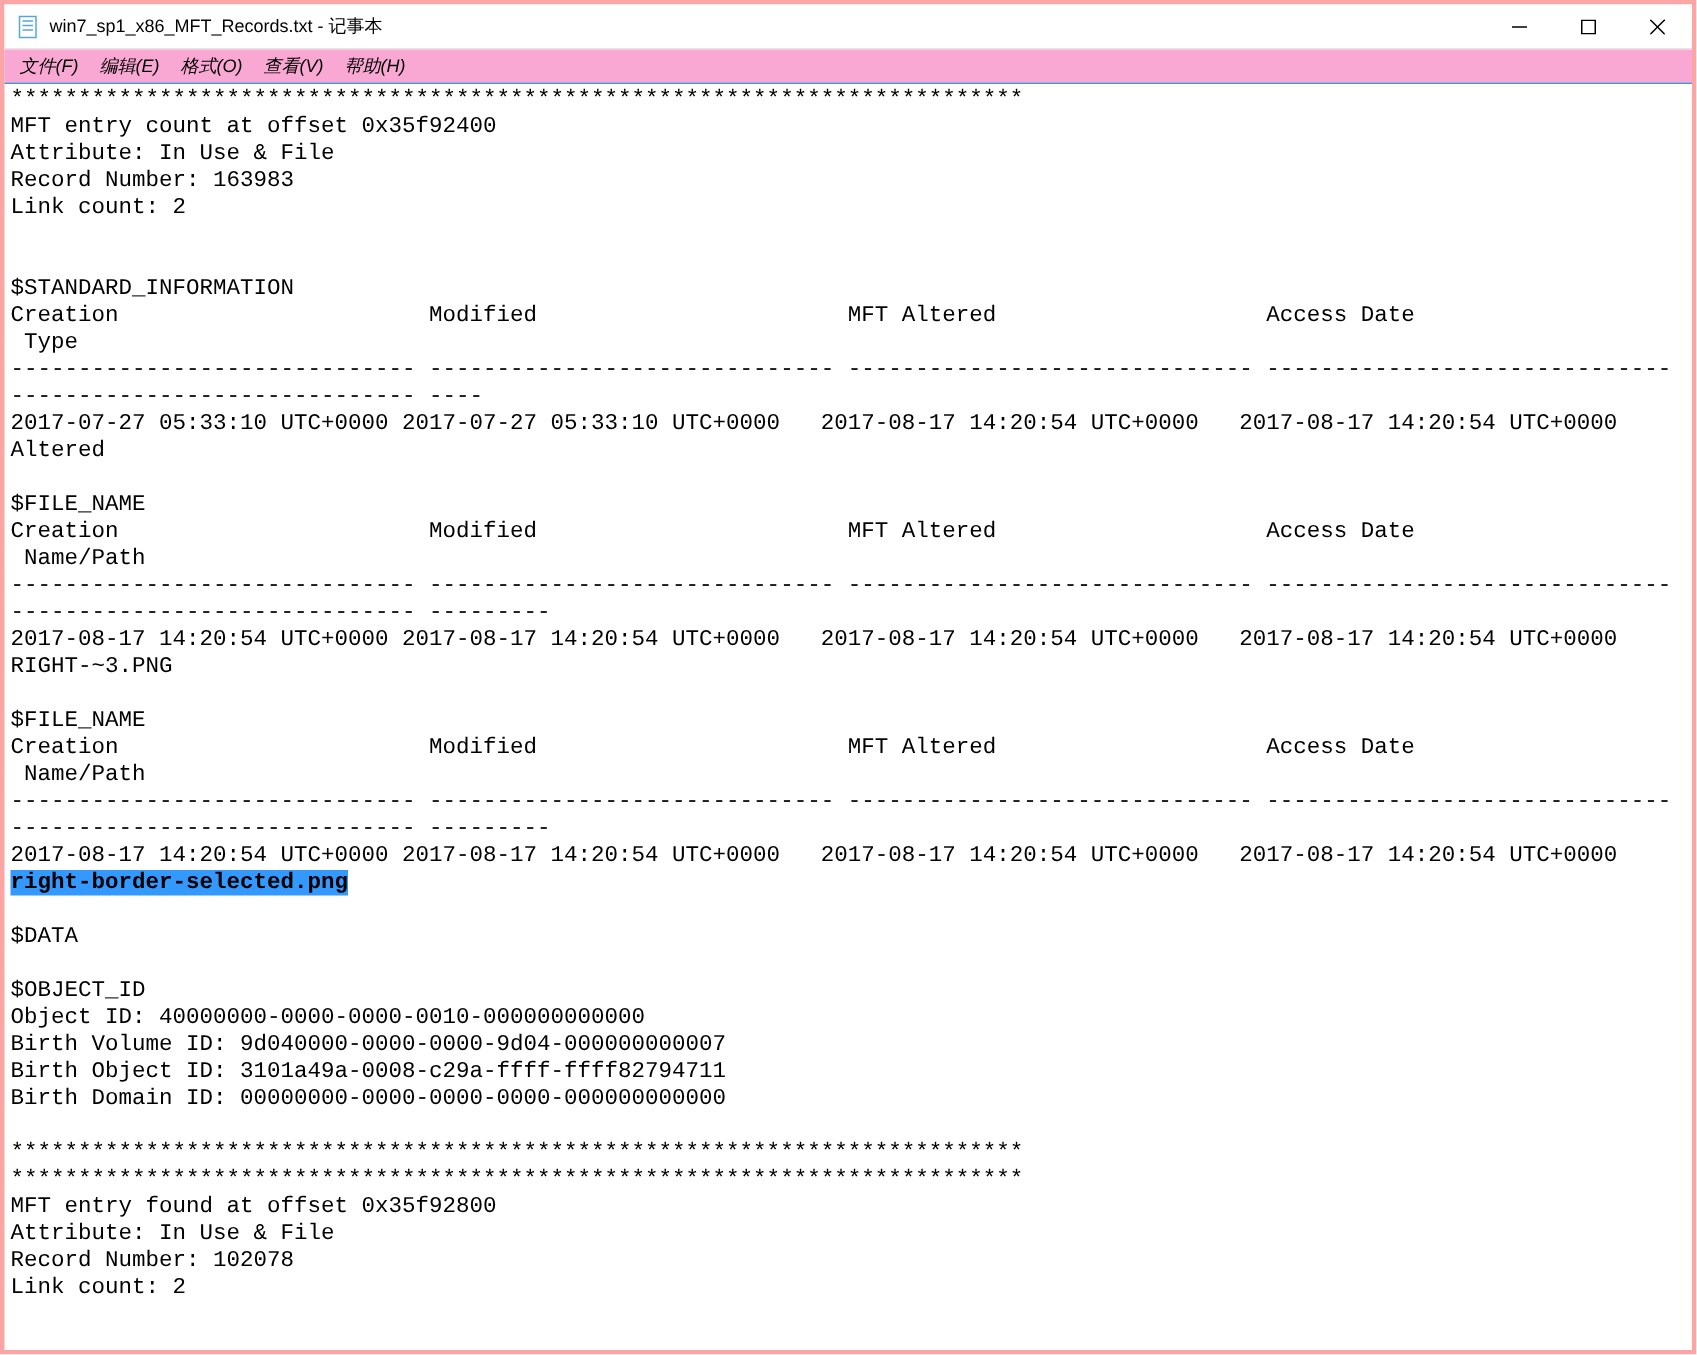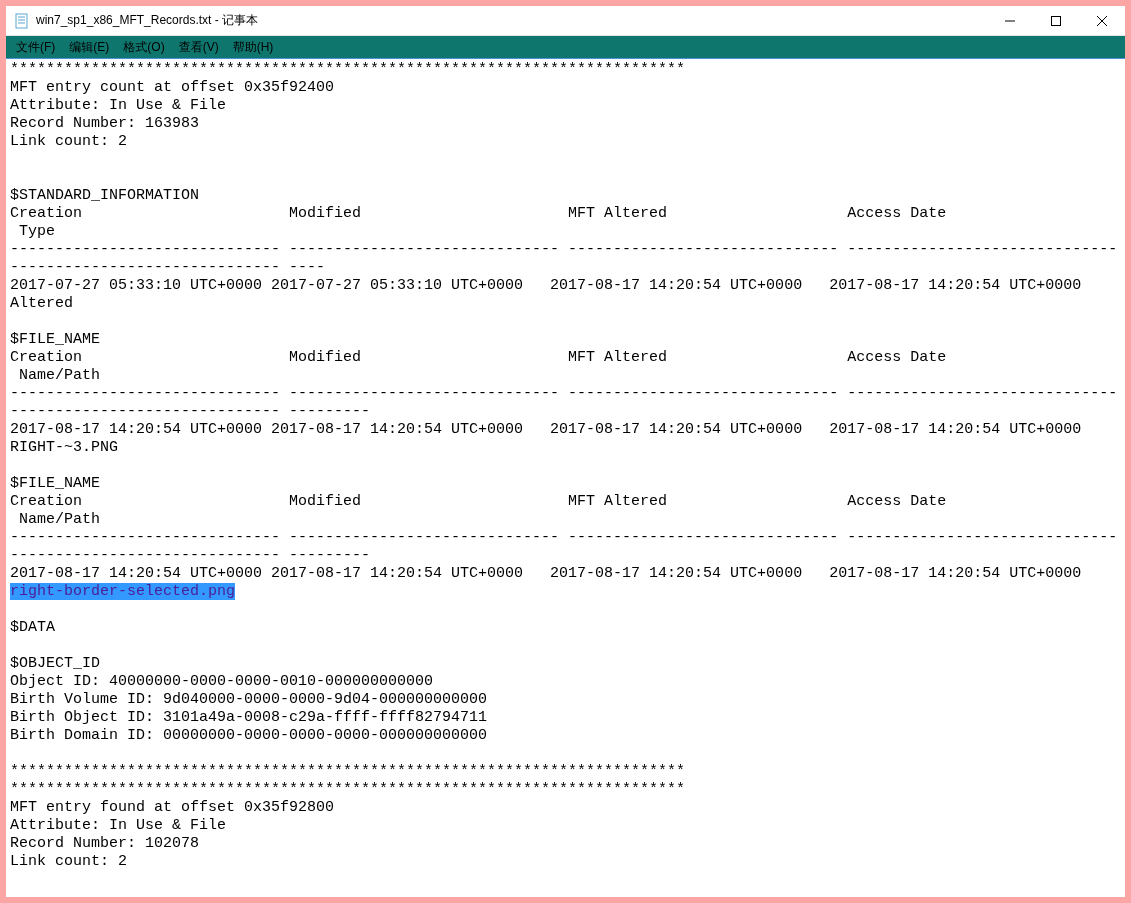--- a/index.html
+++ b/index.html
@@ -1,27 +1,27 @@
 <!DOCTYPE html>
 <html><head>
 <meta charset="utf-8">
 <style>
   * { box-sizing: border-box; }
   html, body { margin: 0; padding: 0; font-family: "Segoe UI", Tahoma, sans-serif; font-size: 12px; background: #fff; }
-  .window { width: 1131px; height: 903px; border: 6px solid #fca5a5; display: flex; flex-direction: column; background: #fff; }
+  .window { width: 1131px; height: 903px; border: 3px solid #fca5a5; display: flex; flex-direction: column; background: #fff; }
   .titlebar { height: 30px; background: #fff; display: flex; align-items: center; padding: 0 0 0 8px; border-bottom: 1px solid #e5e5e5; }
   .titlebar .icon { width: 16px; height: 16px; margin-right: 6px; flex-shrink: 0; }
   .titlebar .title { flex: 1; font-size: 12px; color: #000; }
   .win-controls { display: flex; height: 100%; }
   .win-btn { width: 46px; height: 100%; display: flex; align-items: center; justify-content: center; color: #000; font-size: 10px; }
-  .menubar { height: 22px; background: #0f766e; display: flex; align-items: center; padding: 0 4px; gap: 2px; font-size: 12px; }
+  .menubar { height: 22px; background: #f9a8d4; display: flex; align-items: center; padding: 0 4px; gap: 2px; font-size: 12px; font-style: italic; }
   .menu-item { padding: 2px 6px; cursor: default; }
   .content-wrapper { flex: 1; position: relative; border-top: 1px solid #4a90d9; overflow: hidden; }
   .content { position: absolute; inset: 0; overflow-y: scroll; overflow-x: auto; padding: 2px 4px; font-family: "NSimSun","SimSun","Courier New",monospace; font-size: 15px; line-height: 18px; white-space: pre; color: #000; }
-  .hl { background: #3399ff; color: #4c1d95; }
+  .hl { background: #3399ff; color: #000000; font-weight: bold; }
   
   .content::-webkit-scrollbar { width: 17px; background: #f0f0f0; }
   .content::-webkit-scrollbar-thumb { background: #c2c2c2; }
   .content::-webkit-scrollbar-button { background: #f0f0f0; height: 17px; }
 </style>
 </head>
 <body>
 
 <div class="window">
 
@@ -92,21 +92,21 @@
 <span> Name/Path</span>
 <span>------------------------------ ------------------------------ ------------------------------ ------------------------------</span>
 <span>------------------------------ ---------</span>
 <span>2017-08-17 14:20:54 UTC+0000 2017-08-17 14:20:54 UTC+0000   2017-08-17 14:20:54 UTC+0000   2017-08-17 14:20:54 UTC+0000</span>
 <span class="hl">right-border-selected.png</span>
 <span></span>
 <span>$DATA</span>
 <span></span>
 <span>$OBJECT_ID</span>
 <span>Object ID: 40000000-0000-0000-0010-000000000000</span>
-<span>Birth Volume ID: 9d040000-0000-0000-9d04-000000000000</span>
+<span>Birth Volume ID: 9d040000-0000-0000-9d04-000000000007</span>
 <span>Birth Object ID: 3101a49a-0008-c29a-ffff-ffff82794711</span>
 <span>Birth Domain ID: 00000000-0000-0000-0000-000000000000</span>
 <span></span>
 <span>***************************************************************************</span>
 <span>***************************************************************************</span>
 <span>MFT entry found at offset 0x35f92800</span>
 <span>Attribute: In Use &amp; File</span>
 <span>Record Number: 102078</span>
 <span>Link count: 2</span>
 </div>

